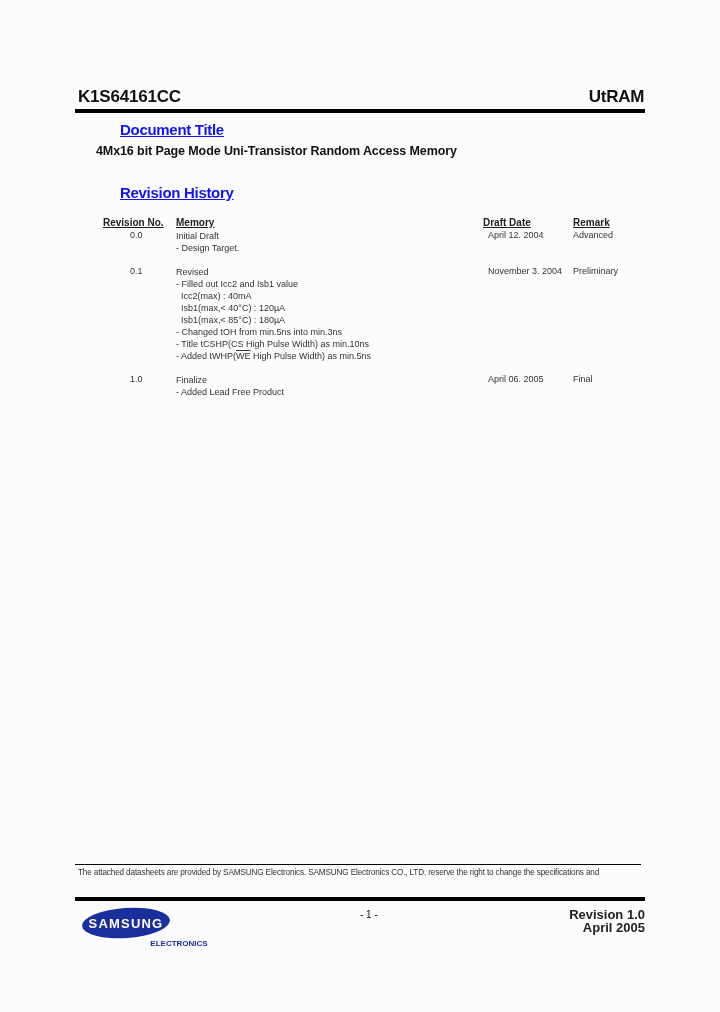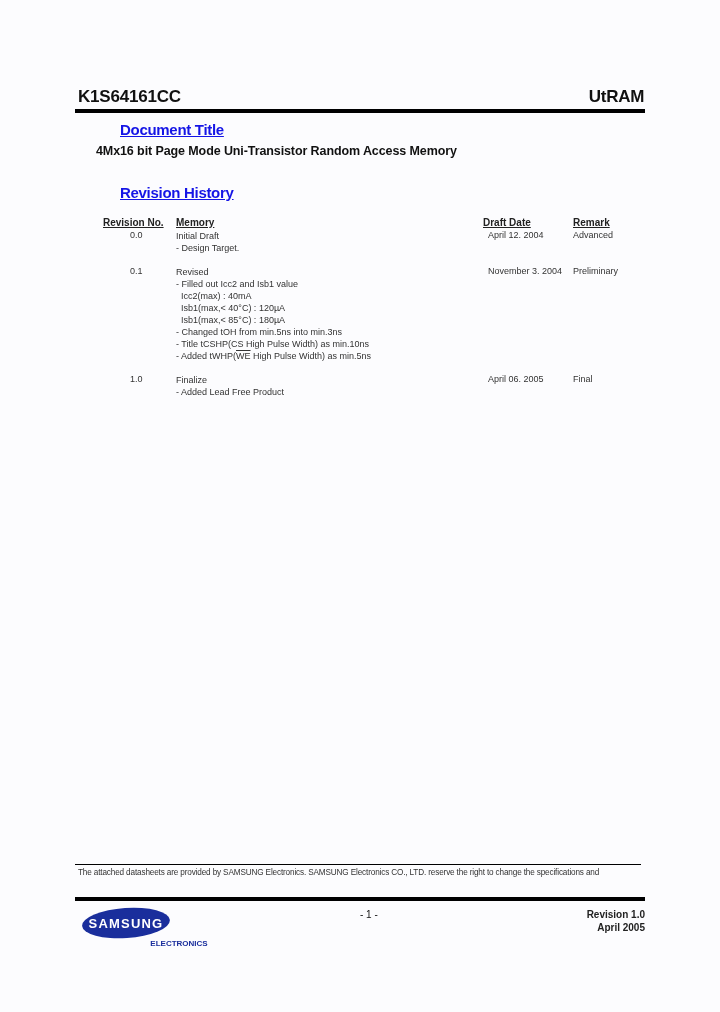--- a/index.html
+++ b/index.html
@@ -58,21 +58,21 @@
     .disclaimer {
       left: 78px; top: 867px; width: 570px;
       font-size: 8.2px; line-height: 11px; color: #333; letter-spacing: -0.15px;
     }
     .foot-rule-thick {
       left: 75px; top: 897px; width: 570px; height: 4px; background: #000;
     }
     .page-num { left: 360px; top: 909px; font-size: 10px; }
     .rev-info {
       right: 75px; top: 908px; text-align: right;
-      font-size: 10px; font-weight: bold; line-height: 13px; color: #222;
+      font-size: 13px; font-weight: bold; line-height: 13px; color: #222;
     }
     .logo { left: 82px; top: 906px; width: 130px; height: 44px; }
   </style>
 </head>
 <body>
 
 <div class="abs hdr-left">K1S64161CC</div>
 <div class="abs hdr-right">UtRAM</div>
 <div class="abs hdr-rule"></div>
 

